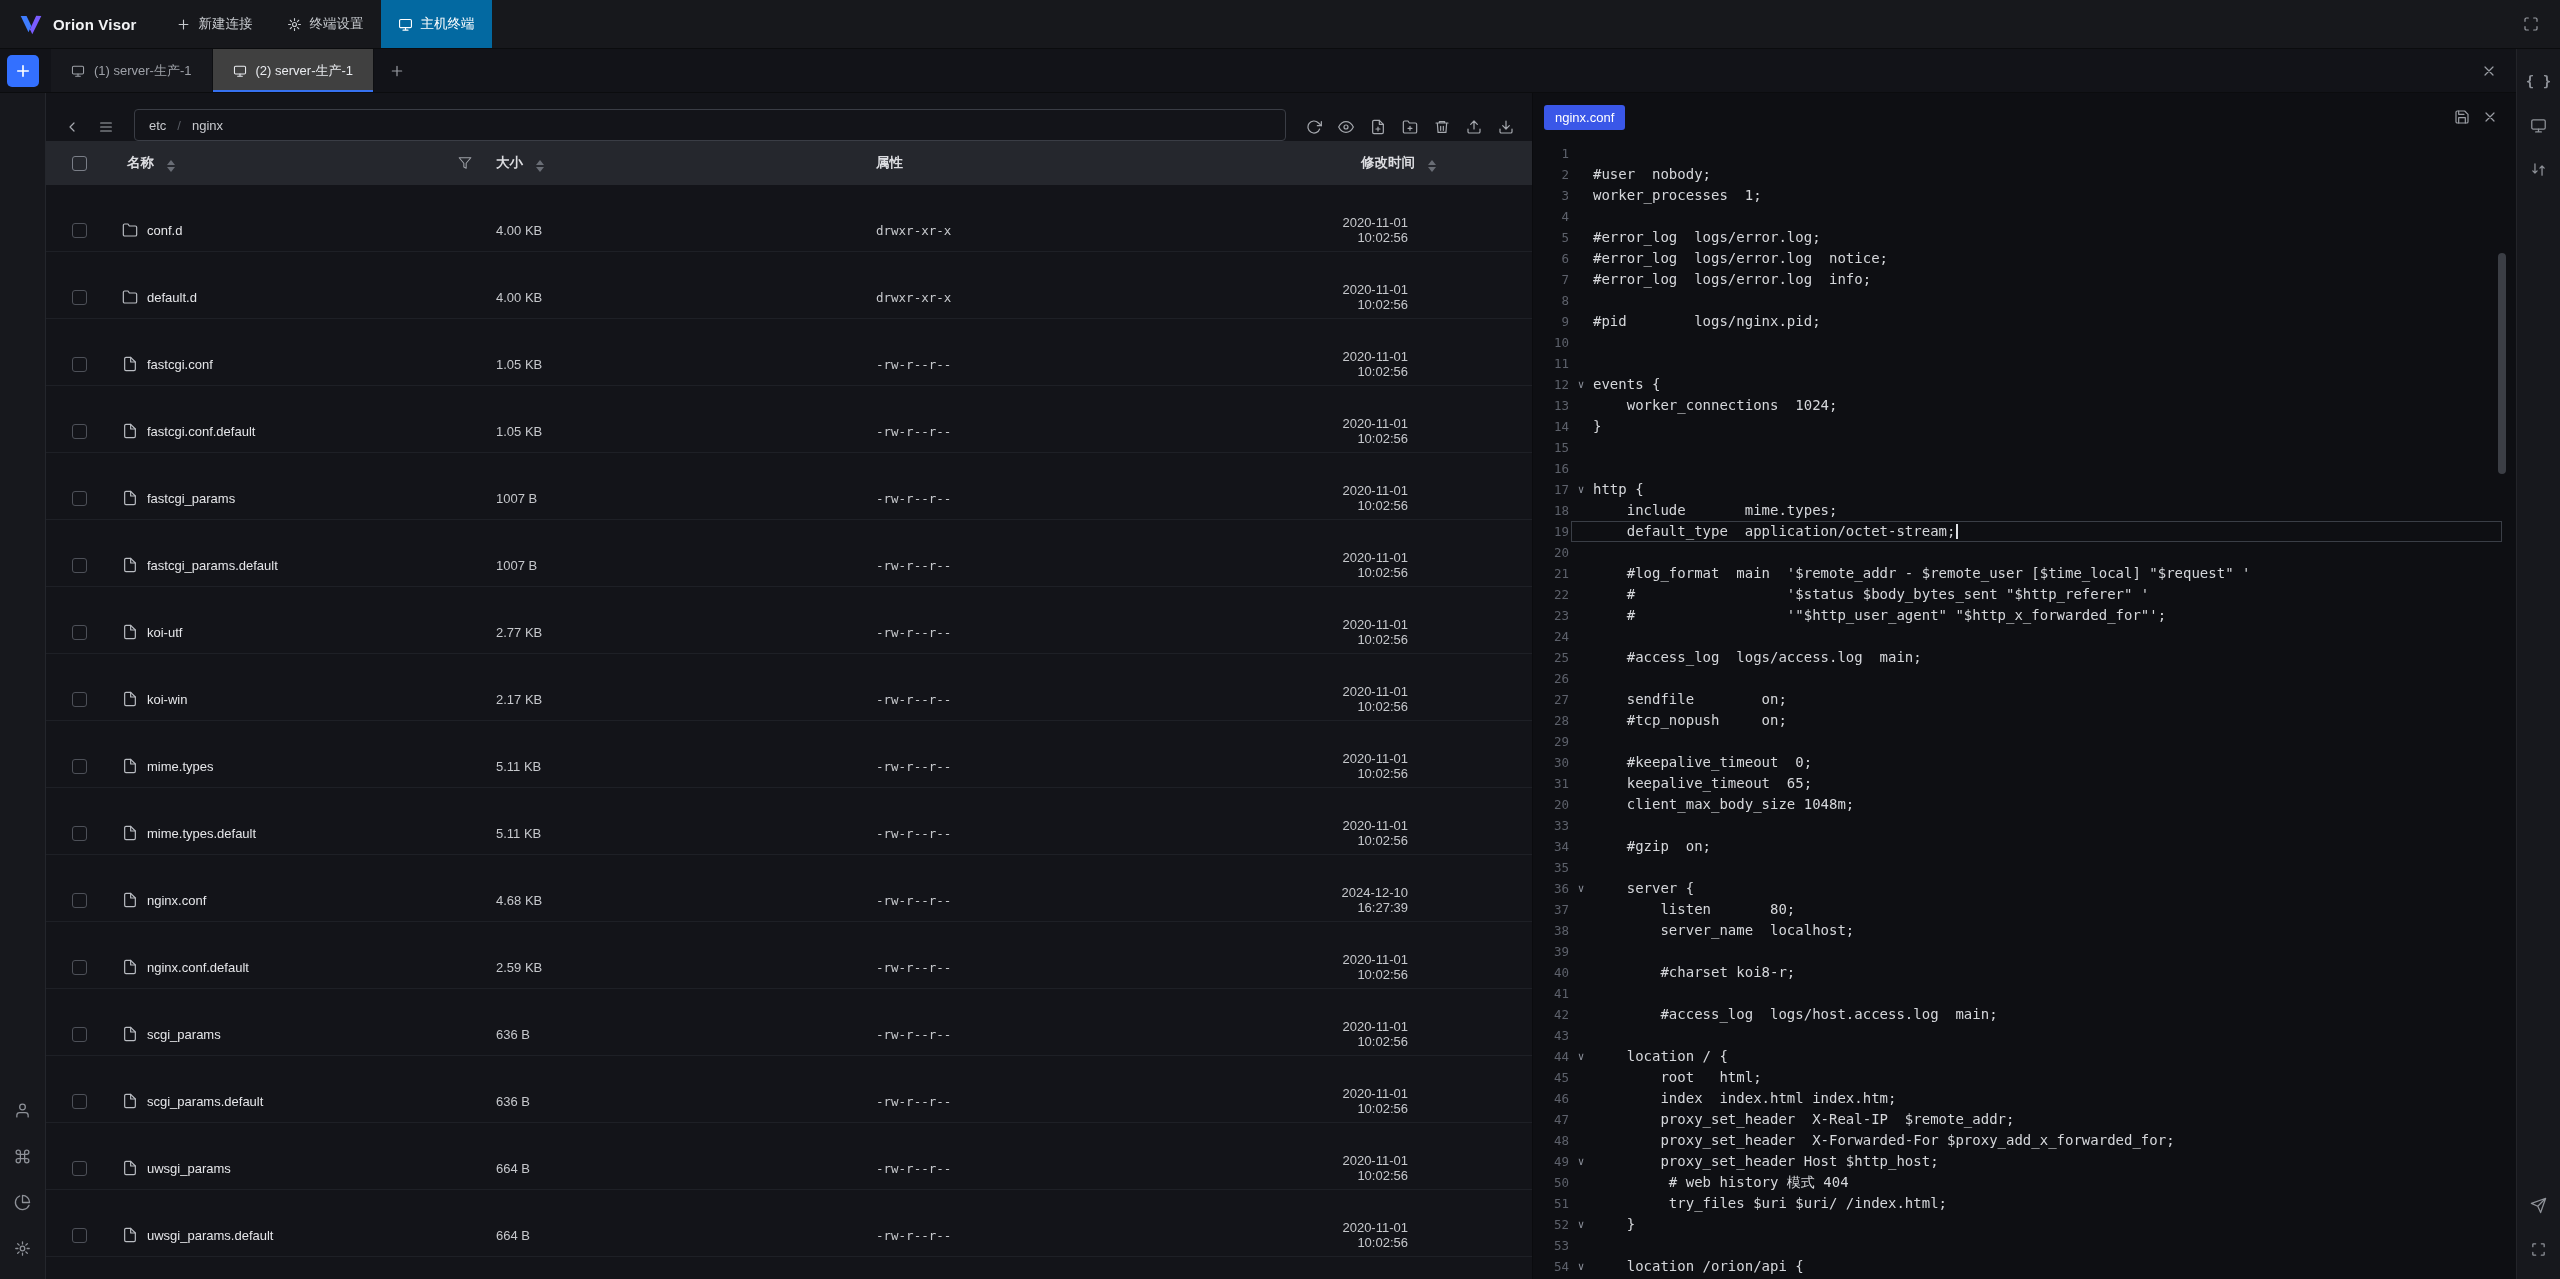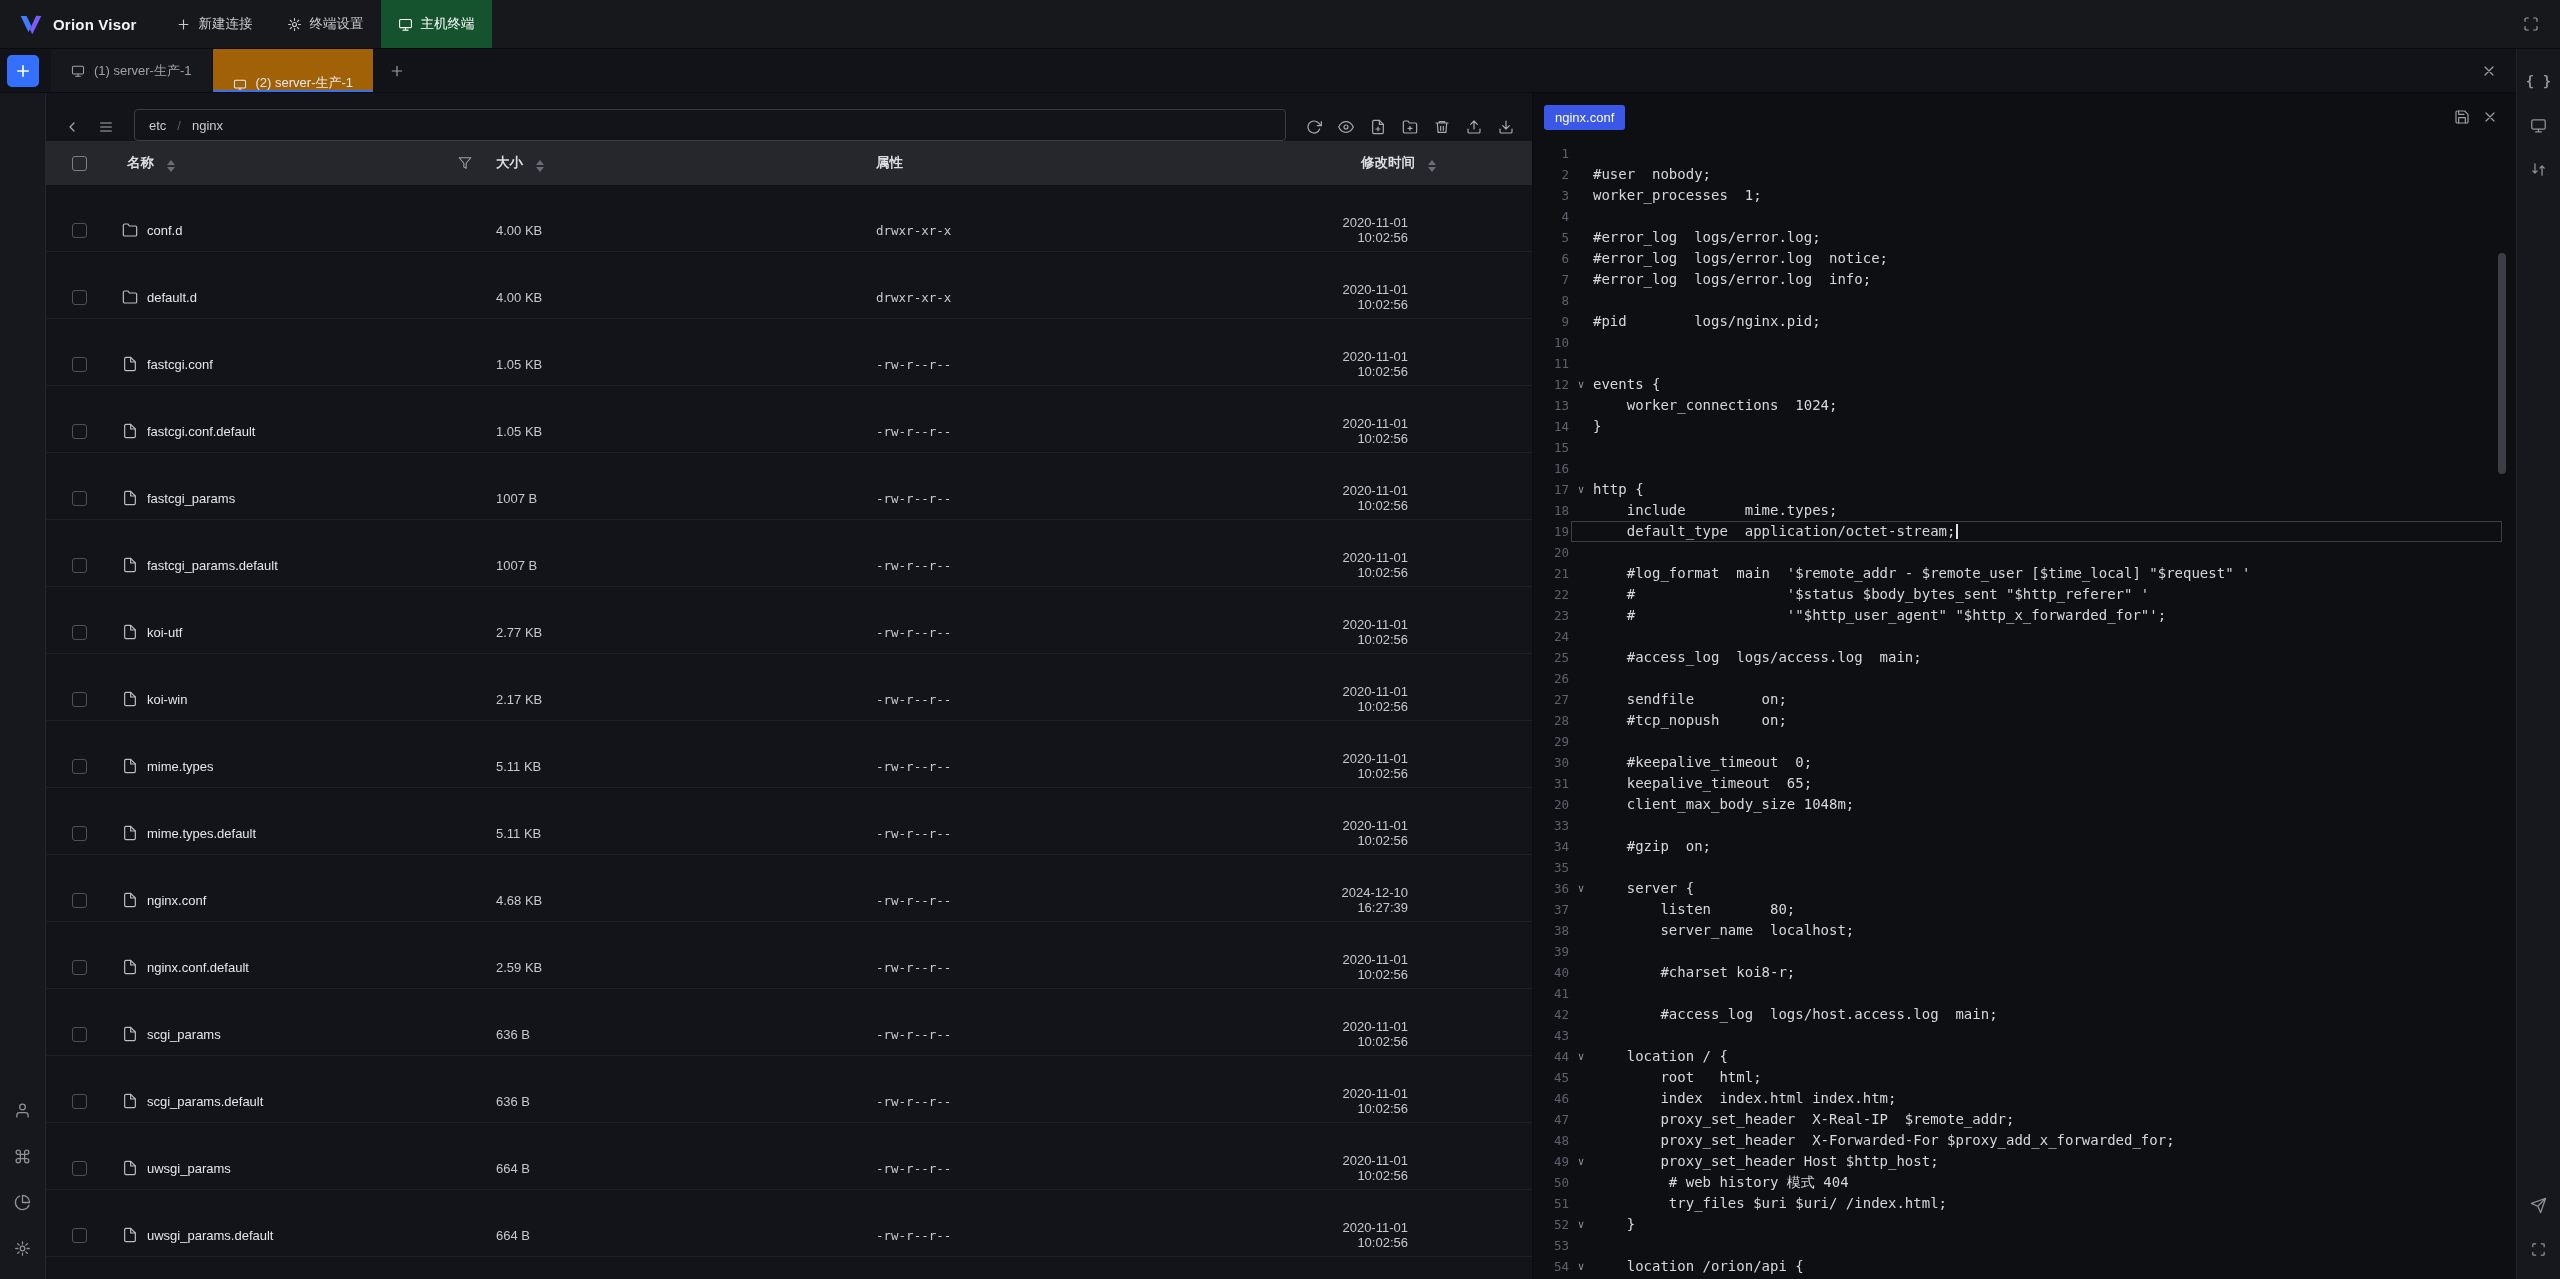--- a/index.html
+++ b/index.html
@@ -14,37 +14,37 @@
   svg.ic { width: 16px; height: 16px; stroke: currentColor; fill: none; stroke-width: 1.8; stroke-linecap: round; stroke-linejoin: round; display: block; }
 
   
   .topbar { height: 49px; background: #17181c; display: flex; align-items: stretch; border-bottom: 1px solid #0b0c0e; }
   .brand { display: flex; align-items: center; gap: 9px; padding: 0 22px 0 18px; }
   .brand-logo { width: 26px; height: 26px; }
   .brand-name { font-size: 15px; font-weight: bold; color: #f2f3f5; letter-spacing: .2px; }
   .top-menu { display: flex; align-items: stretch; justify-content: space-between; }
   .menu-item { display: flex; align-items: center; gap: 8px; padding: 0 17px; font-size: 13.5px; color: #c6c9ce; cursor: pointer; }
   .menu-item .ic { width: 15px; height: 15px; }
-  .menu-item.active { background: #14532d; color: #ffffff; }
+  .menu-item.active { background: #0369a1; color: #ffffff; }
   .top-spacer { flex: 1; }
   .topbar .ibtn { align-self: center; margin-right: 14px; }
 
   .ibtn { width: 30px; height: 30px; border-radius: 4px; display: flex; align-items: center; justify-content: center; color: #9a9da4; cursor: pointer; flex: none; }
 
   
   .below { display: flex; height: 1230px; }
   .left-col { width: 2516px; display: flex; flex-direction: column; }
 
   
   .tabbar { height: 44px; background: #121318; display: flex; align-items: stretch; border-bottom: 1px solid #0b0c0e; }
   .new-conn-tile { width: 32px; height: 32px; background: #3370ff; border-radius: 5px; margin: 6px 12px 0 7px; display: flex; align-items: center; justify-content: center; color: #ffffff; cursor: pointer; }
   .new-conn-tile .ic { width: 18px; height: 18px; stroke-width: 2.2; }
   .tab { display: flex; align-items: center; gap: 9px; padding: 0 20px; background: #17181d; color: #9ea1a8; font-size: 13px; border-right: 1px solid #0e0f12; position: relative; cursor: pointer; }
   .tab .ic { width: 14px; height: 14px; }
-  .tab.active { background: #a16207; color: #e9ebef; align-items: flex-end; }
+  .tab.active { background: #404040; color: #e9ebef; }
   .tab.active::after { content: ""; position: absolute; left: 0; right: 0; bottom: 0; height: 2px; background: #3671ef; }
   .tab-add { align-self: center; margin-left: 8px; }
   .tabbar-spacer { flex: 1; }
   .tabbar .panel-close { align-self: center; margin-right: 12px; }
 
   
   .content-row { flex: 1; display: flex; min-height: 0; }
 
   
   .left-rail { width: 46px; background: #17181d; border-right: 1px solid #24262c; display: flex; flex-direction: column; align-items: center; }

